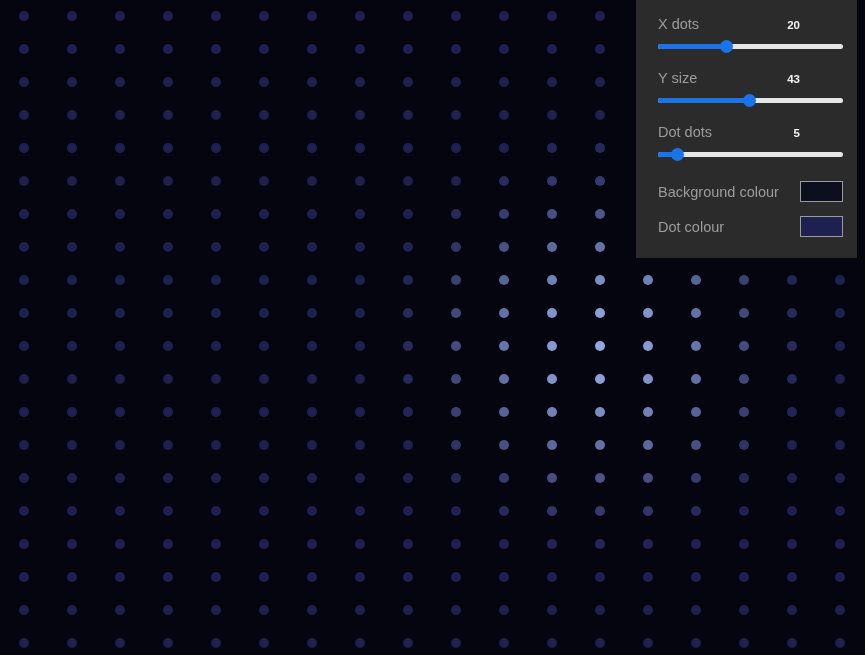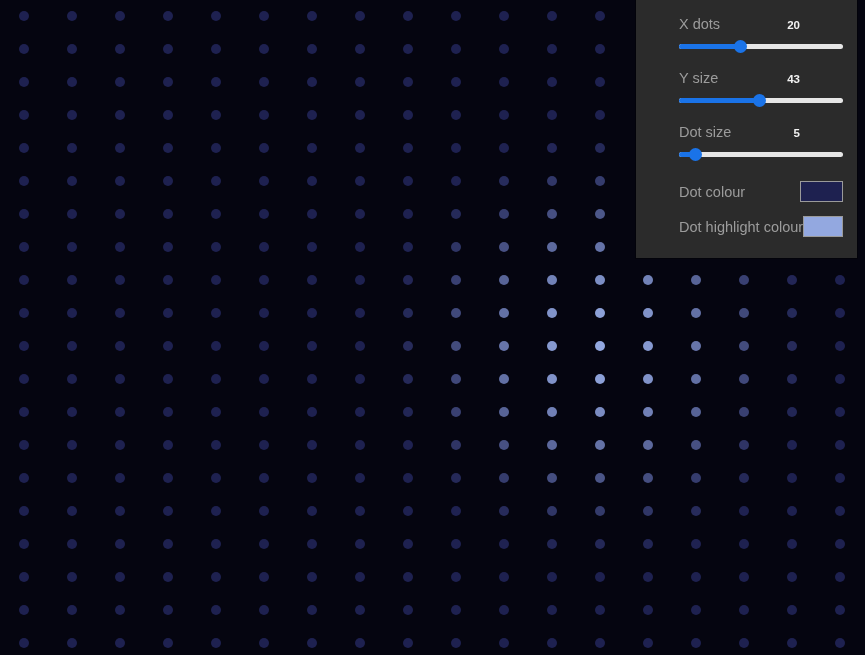--- a/index.html
+++ b/index.html
@@ -33,22 +33,21 @@
   
   #control-panel {
     position: absolute;
     left: 636px;
     top: 0;
     width: 221px;
     background: #2b2b2b;
     box-shadow: 0 0 0 1px rgba(0,0,0,0.35);
   }
   .panel-body {
-    padding: 12px 14px 14px 16px;
-    margin-left: 27px;
+    padding: 12px 14px 14px 22px;
   }
   .ctl-row {
     margin-bottom: 4px;
   }
   .ctl-head {
     display: flex;
     align-items: baseline;
     height: 24px;
   }
   .ctl-label {
@@ -519,36 +518,36 @@
       </div>
       <div class="slider">
         <div class="slider-track"></div>
         <div class="slider-fill" style="width: 49%;"></div>
         <div class="slider-thumb" style="left: 49%;"></div>
       </div>
     </div>
 
     <div class="ctl-row">
       <div class="ctl-head">
-        <span class="ctl-label">Dot size</span>
+        <span class="ctl-label">Dot dots</span>
         <span class="ctl-value">5</span>
       </div>
       <div class="slider">
         <div class="slider-track"></div>
         <div class="slider-fill" style="width: 10%;"></div>
         <div class="slider-thumb" style="left: 10%;"></div>
       </div>
     </div>
 
+    <div class="colour-row">
+      <span class="colour-label">Background colour</span>
+      <span class="swatch" style="background: rgb(11, 15, 30);"></span>
+    </div>
 
     <div class="colour-row">
       <span class="colour-label">Dot colour</span>
       <span class="swatch" style="background: rgb(30, 33, 80);"></span>
     </div>
 
-    <div class="colour-row">
-      <span class="colour-label">Dot highlight colour</span>
-      <span class="swatch" style="background: rgb(147, 168, 224);"></span>
-    </div>
 
   </div>
 
 </div>
 
 </body></html>

